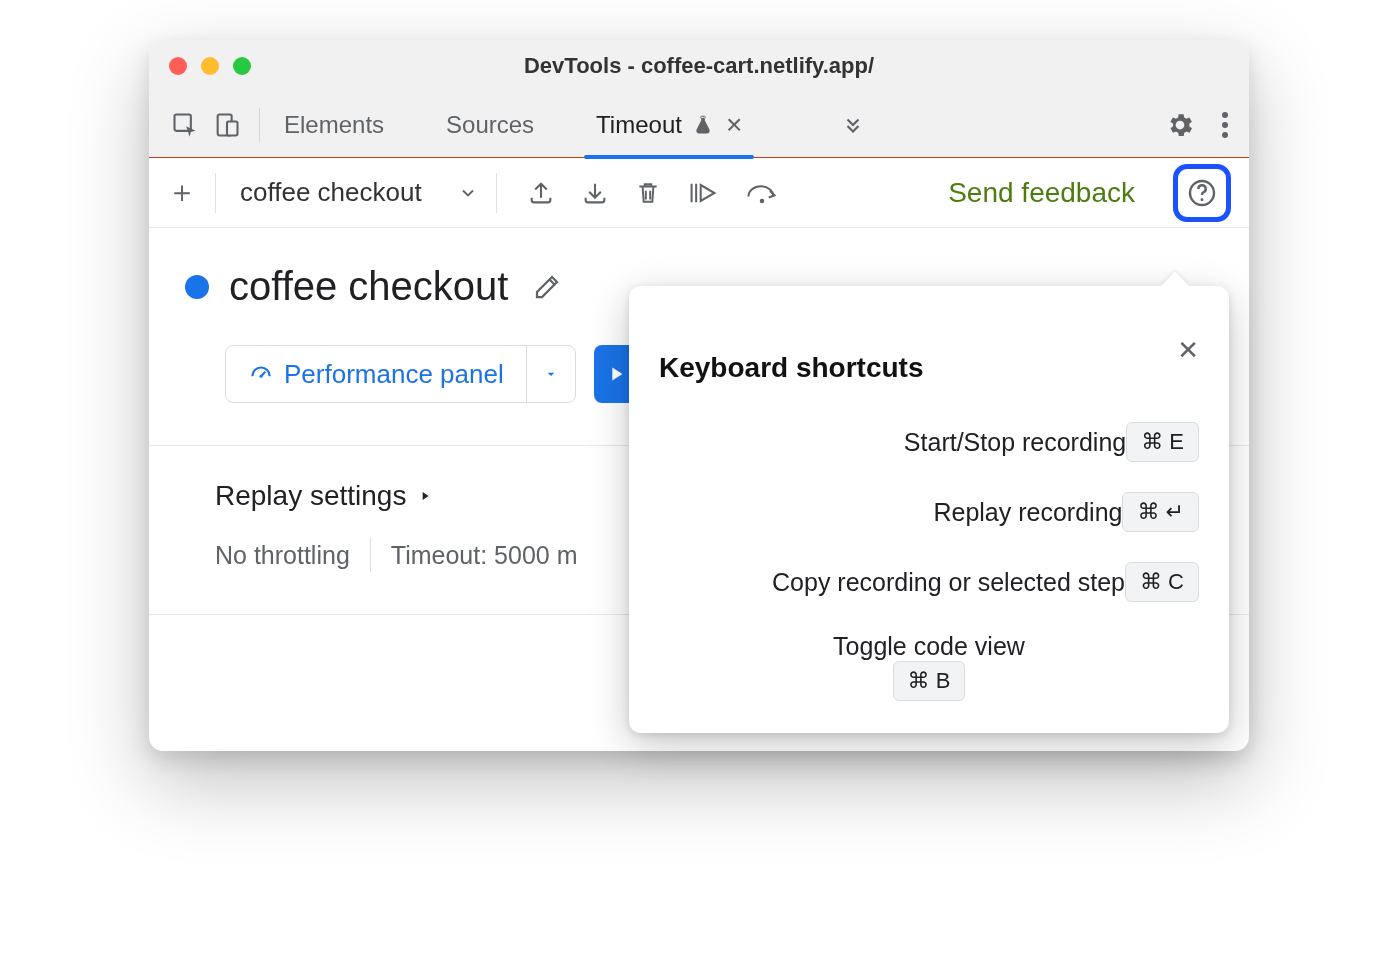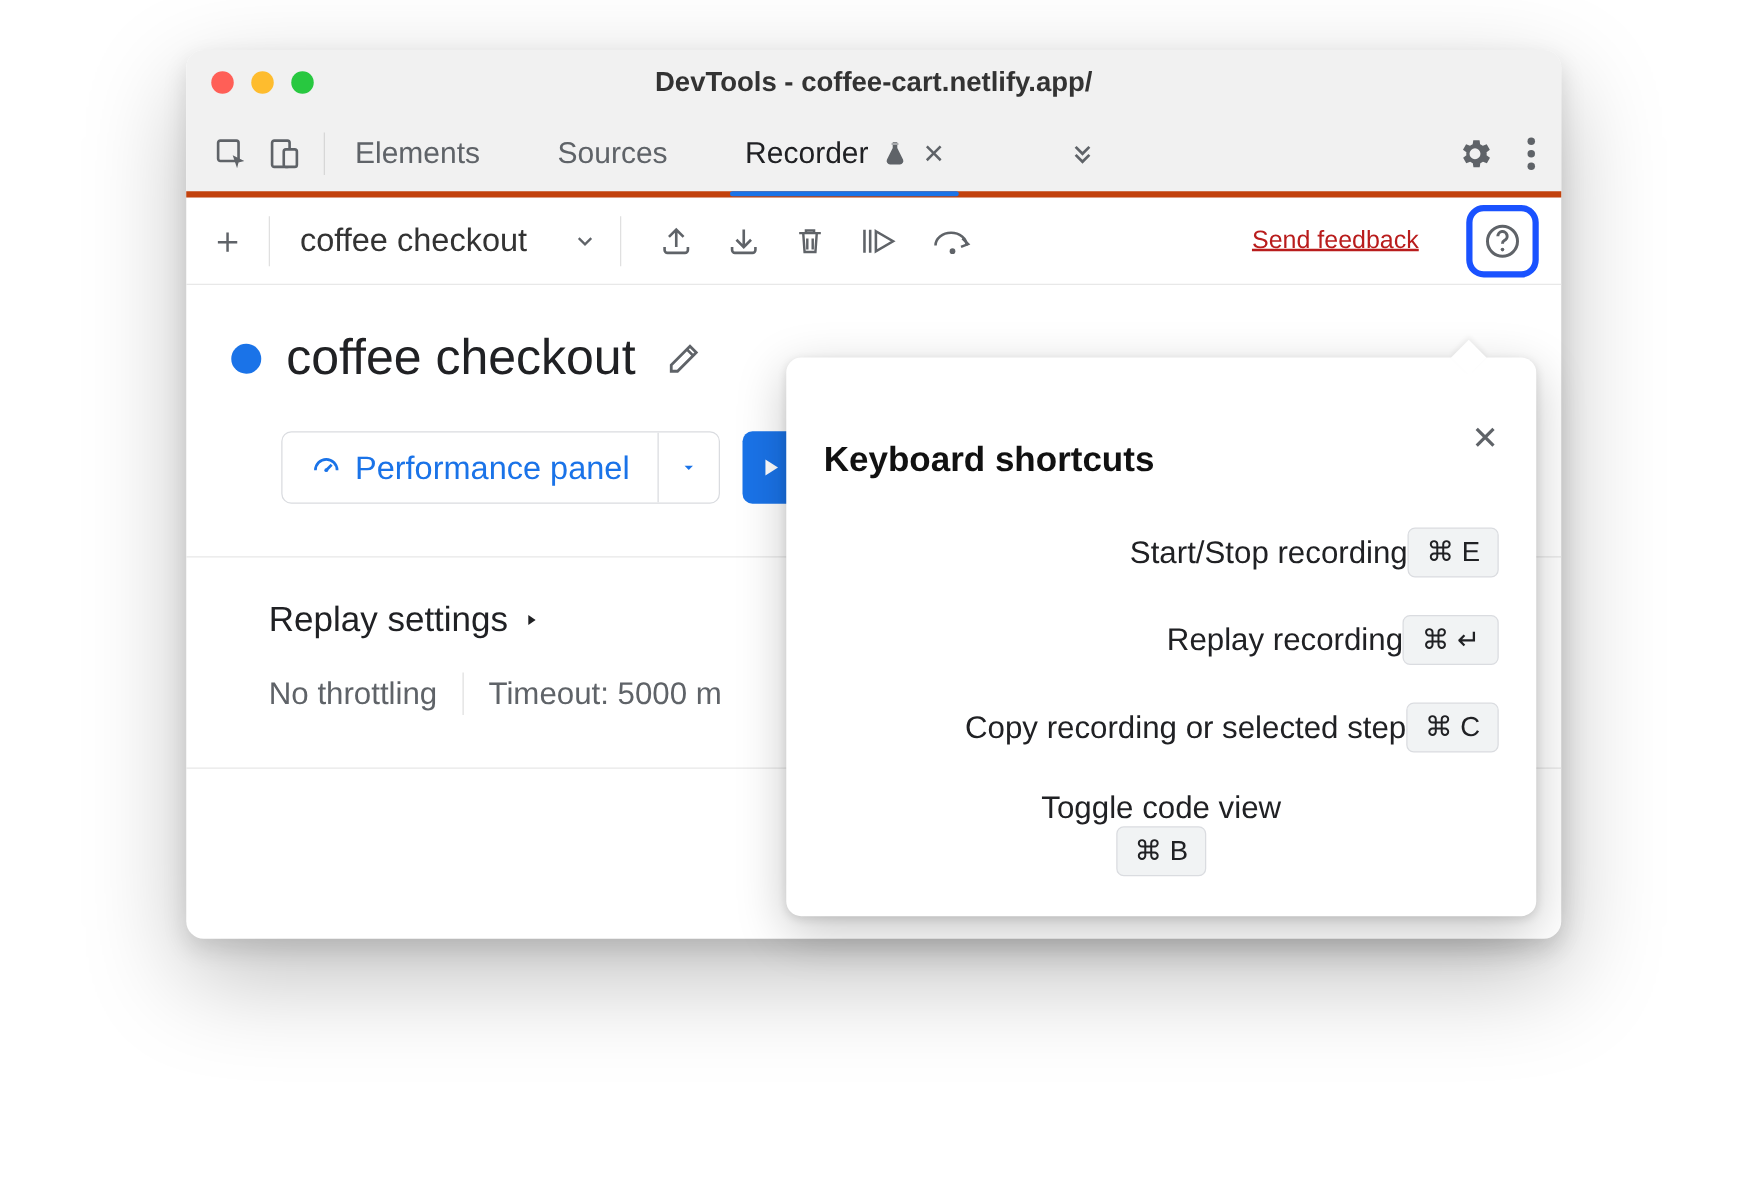--- a/index.html
+++ b/index.html
@@ -44,21 +44,21 @@
   left: 0; right: 0;
   text-align: center;
   font-size: 22px;
   font-weight: 600;
   color: #333;
   pointer-events: none;
 }
 .tabbar {
   height: 66px;
   background: #f1f1f1;
-  border-bottom: 5px solid #c2410c;
+  border-bottom: 1px solid #c2410c;
   display: flex;
   align-items: center;
   padding: 0 10px;
 }
 .tabbar-left { display:flex; align-items:center; gap:14px; padding-left:12px;}
 .icon-btn {
   display: inline-flex;
   align-items: center;
   justify-content: center;
   color: #5f6368;
@@ -96,23 +96,22 @@
   padding: 0 18px;
   gap: 18px;
 }
 .plus { font-size: 30px; color:#5f6368; }
 .vsep { width:1px; height:40px; background:#e0e0e0; }
 .dropdown-name { font-size:26px; color:#333; margin-left:6px; }
 .chev { margin-left: 18px; }
 .tool-icons { display:flex; align-items:center; gap:26px; margin-left:12px; }
 .feedback {
   margin-left:auto;
-  font-size:20px;
-  color:#b91c1c;
-  text-decoration: underline;
+  font-size:28px;
+  color:#4d7c0f;
   cursor:pointer;
 }
 .help-wrap {
   margin-left: 20px;
   width: 58px; height:58px;
   border: 5px solid #1a52ff;
   border-radius: 14px;
   display:flex; align-items:center; justify-content:center;
 }
 .content {
@@ -241,21 +240,21 @@
     </div>
     <div class="divider"></div>
     <div class="tabs">
       <div class="tab">
           <span>Elements</span>
         </div>
       <div class="tab">
           <span>Sources</span>
         </div>
       <div class="tab active">
-        <span>Recorder</span>
+        <span>Timeout</span>
         <span class="flask">
           <svg width="22" height="22" viewBox="0 0 24 24" fill="#5f6368">
               <path d="M10 2h4v5l5 10a3 3 0 0 1-2.7 4.3H7.7A3 3 0 0 1 5 17L10 7V2z M9 3v1h6V3H9z"></path>
             </svg>
         </span>
         <span class="close">×</span>
       </div>
       <span class="chevmore icon-btn">
         <svg width="22" height="22" viewBox="0 0 24 24" fill="none" stroke="#5f6368" stroke-width="2.4">
             <path d="M6 6l6 6 6-6"></path>

